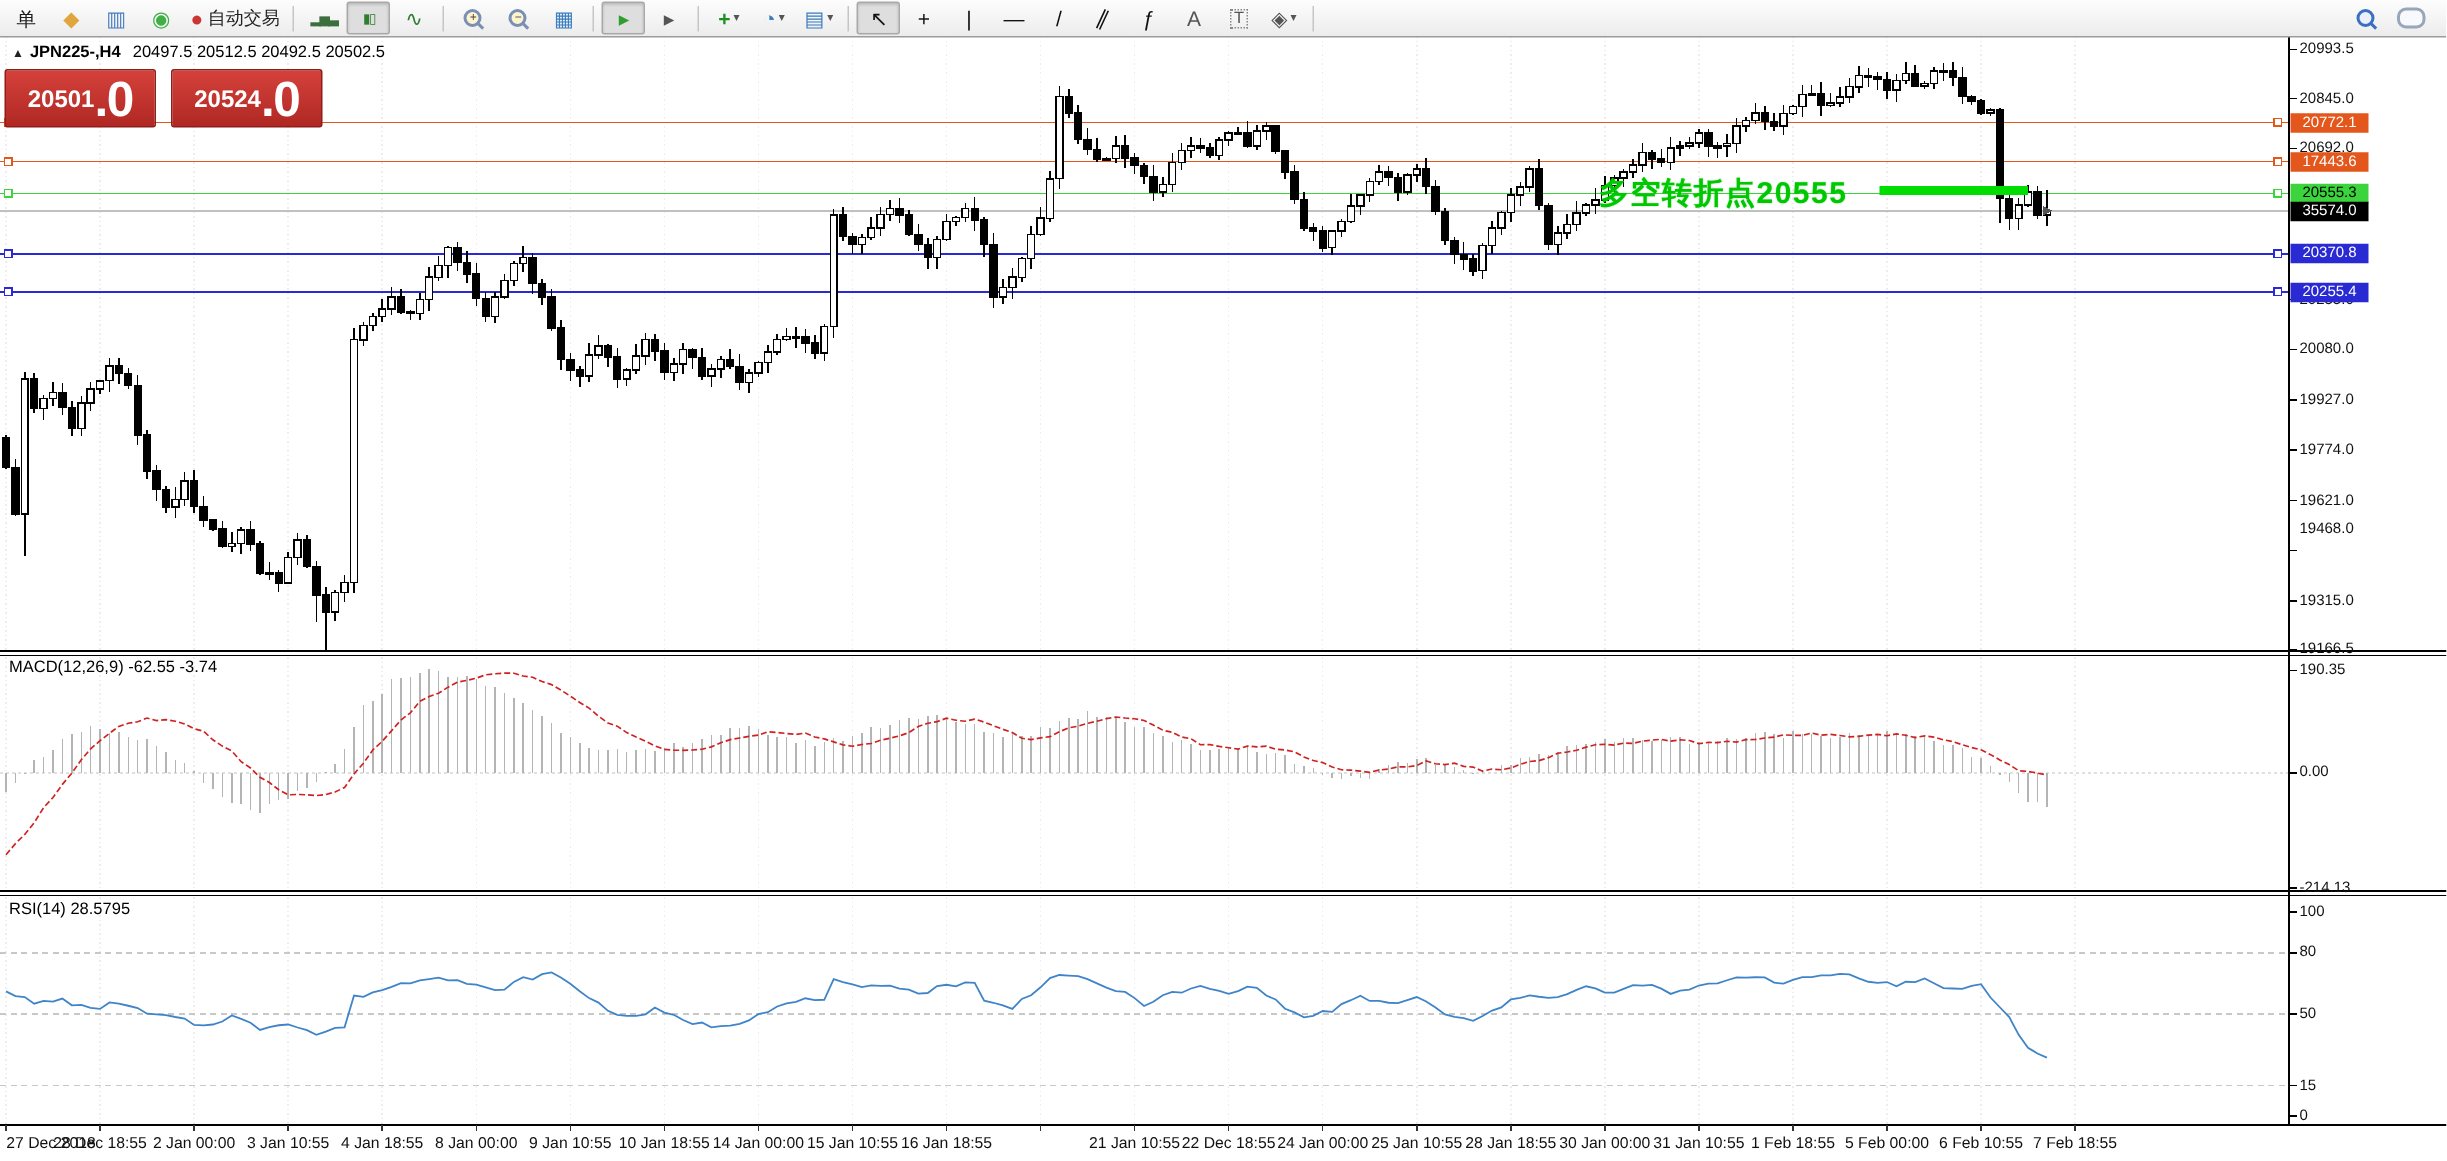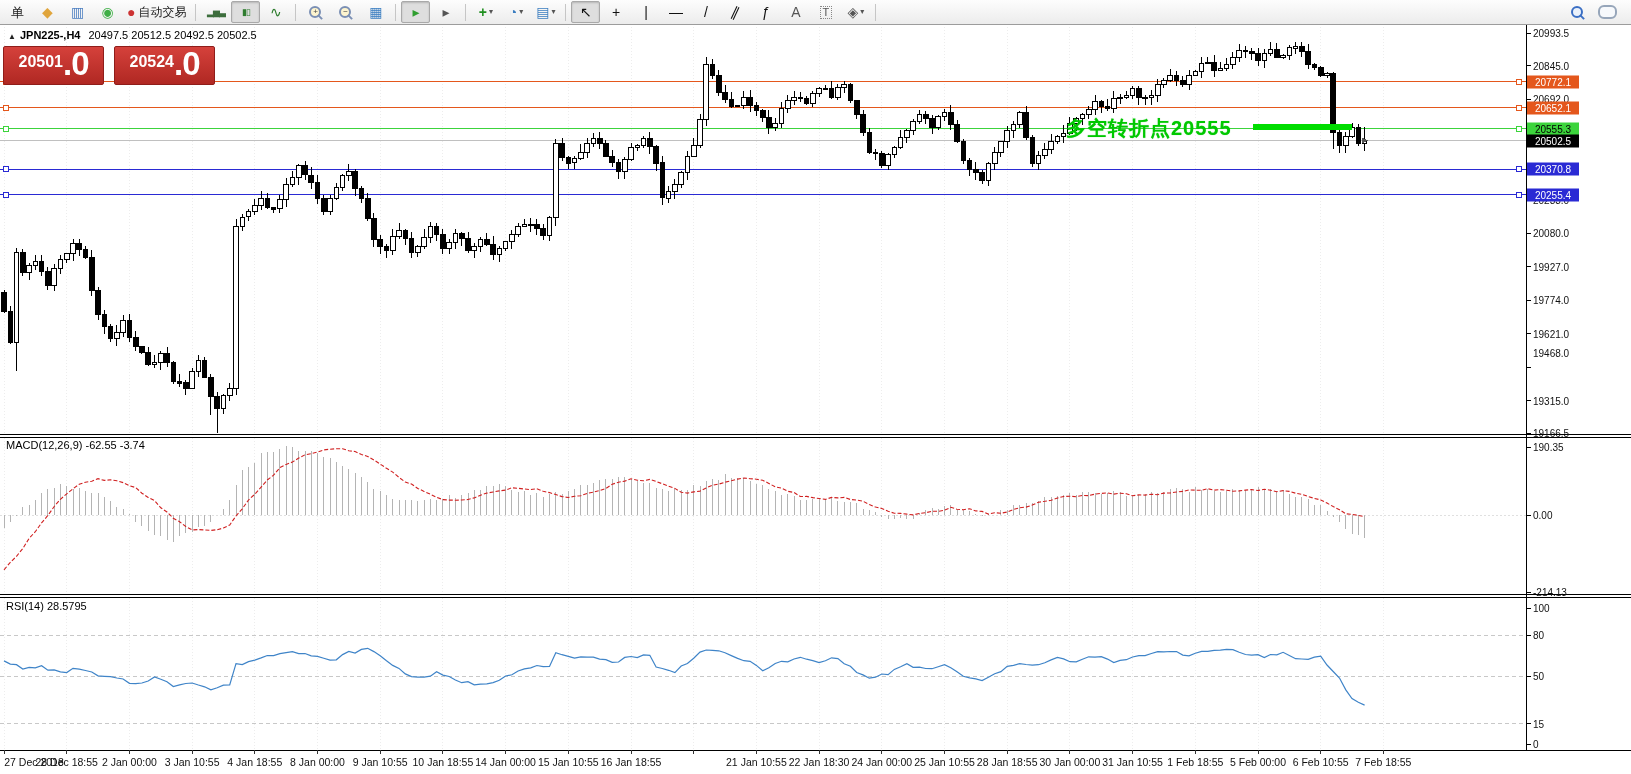--- a/index.html
+++ b/index.html
@@ -47,21 +47,21 @@
            font-size:13px;font-weight:bold;display:flex;align-items:center;justify-content:center;}
   .trade .sell,.trade .buy{flex:0 0 52px;}
   .stepper{flex:1;display:flex;border:1px solid #999;background:#fff;border-radius:2px;overflow:hidden;}
   .stepper .arr{width:17px;background:linear-gradient(#fafafa,#e4e4e4);border-right:1px solid #c9c9c9;
                 font-size:7px;color:#333;display:flex;align-items:center;justify-content:center;}
   .stepper .arr:last-child{border-right:none;border-left:1px solid #c9c9c9;}
   .stepper input{flex:1;border:none;outline:none;text-align:right;font-size:13px;padding-right:5px;
                  font-family:"Liberation Sans",sans-serif;color:#000;min-width:0;}
   .trade .row2{display:flex;gap:10px;margin-top:2px;height:39px;}
   .price-box{flex:1;background:linear-gradient(#d5413b,#b02823);border:1px solid #8f1d1a;border-radius:2px;
-             color:#fff;display:flex;justify-content:center;padding-bottom:2px;}
+             color:#fff;display:flex;align-items:flex-end;justify-content:center;padding-bottom:2px;}
   .price-box .int{font-size:16px;font-weight:bold;line-height:30px;}
   .price-box .frac{font-size:33px;font-weight:bold;line-height:33px;letter-spacing:-1px;}
   
   .annot{position:absolute;left:1066px;top:115px;font-size:20px;font-weight:bold;color:#00c800;z-index:24;
          letter-spacing:1px;text-shadow:0 0 1px rgba(0,200,0,.5);}
   .annot-bar{position:absolute;left:1253px;top:124px;width:99px;height:6px;background:#00dd00;z-index:24;}
 </style>
 </head>
 <body>
 
@@ -879,39 +879,39 @@
       <div class="axis-label" style="top:433.0px;">19166.5</div>
       <div class="axis-label" style="top:447.0px;">190.35</div>
       <div class="axis-label" style="top:515.2px;">0.00</div>
       <div class="axis-label" style="top:592.0px;">-214.13</div>
       <div class="axis-label" style="top:608.0px;">100</div>
       <div class="axis-label" style="top:635.2px;">80</div>
       <div class="axis-label" style="top:676.0px;">50</div>
       <div class="axis-label" style="top:723.6px;">15</div>
       <div class="axis-label" style="top:744.0px;">0</div>
       <div class="lvl-label" style="top:81.5px;background:#e4571c;color:#ffffff;">20772.1</div>
-      <div class="lvl-label" style="top:107.7px;background:#e4571c;color:#ffffff;">20652.1</div>
+      <div class="lvl-label" style="top:107.7px;background:#e4571c;color:#ffffff;">17443.6</div>
       <div class="lvl-label" style="top:128.9px;background:#3cd43c;color:#000000;">20555.3</div>
       <div class="lvl-label" style="top:169.3px;background:#2a2ad4;color:#ffffff;">20370.8</div>
       <div class="lvl-label" style="top:194.6px;background:#2a2ad4;color:#ffffff;">20255.4</div>
-      <div class="lvl-label" style="top:140.5px;background:#000000;color:#ffffff;">20502.5</div>
+      <div class="lvl-label" style="top:140.5px;background:#000000;color:#ffffff;">35574.0</div>
       <div class="time-label" style="left:34.0px;">27 Dec 2018</div>
       <div class="time-label" style="left:66.7px;">28 Dec 18:55</div>
       <div class="time-label" style="left:129.4px;">2 Jan 00:00</div>
       <div class="time-label" style="left:192.1px;">3 Jan 10:55</div>
       <div class="time-label" style="left:254.8px;">4 Jan 18:55</div>
       <div class="time-label" style="left:317.5px;">8 Jan 00:00</div>
       <div class="time-label" style="left:380.2px;">9 Jan 10:55</div>
       <div class="time-label" style="left:442.9px;">10 Jan 18:55</div>
       <div class="time-label" style="left:505.6px;">14 Jan 00:00</div>
       <div class="time-label" style="left:568.3px;">15 Jan 10:55</div>
       <div class="time-label" style="left:631.0px;">16 Jan 18:55</div>
       <div class="time-label" style="left:693.7px;margin-top:16px;">18 Jan 00:00</div>
       <div class="time-label" style="left:756.4px;">21 Jan 10:55</div>
-      <div class="time-label" style="left:819.1px;">22 Jan 18:30</div>
+      <div class="time-label" style="left:819.1px;">22 Dec 18:55</div>
       <div class="time-label" style="left:881.8px;">24 Jan 00:00</div>
       <div class="time-label" style="left:944.5px;">25 Jan 10:55</div>
       <div class="time-label" style="left:1007.2px;">28 Jan 18:55</div>
       <div class="time-label" style="left:1069.9px;">30 Jan 00:00</div>
       <div class="time-label" style="left:1132.6px;">31 Jan 10:55</div>
       <div class="time-label" style="left:1195.3px;">1 Feb 18:55</div>
       <div class="time-label" style="left:1258.0px;">5 Feb 00:00</div>
       <div class="time-label" style="left:1320.7px;">6 Feb 10:55</div>
       <div class="time-label" style="left:1383.4px;">7 Feb 18:55</div>
     </div>

